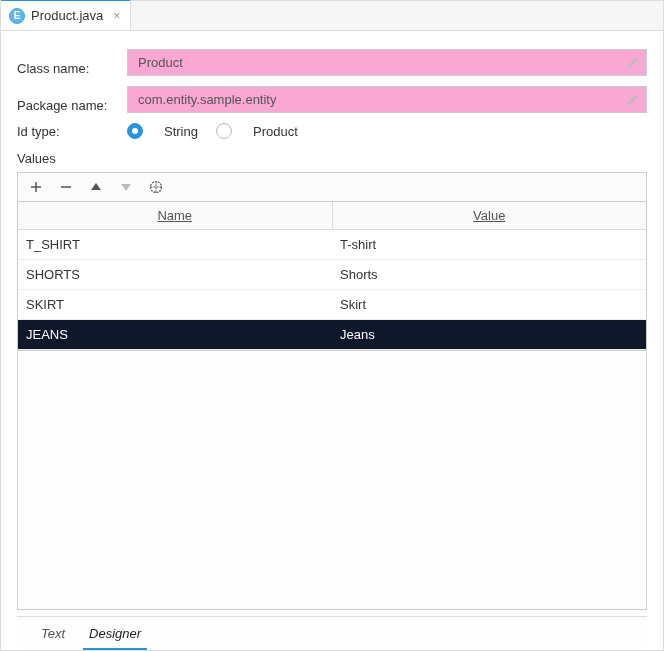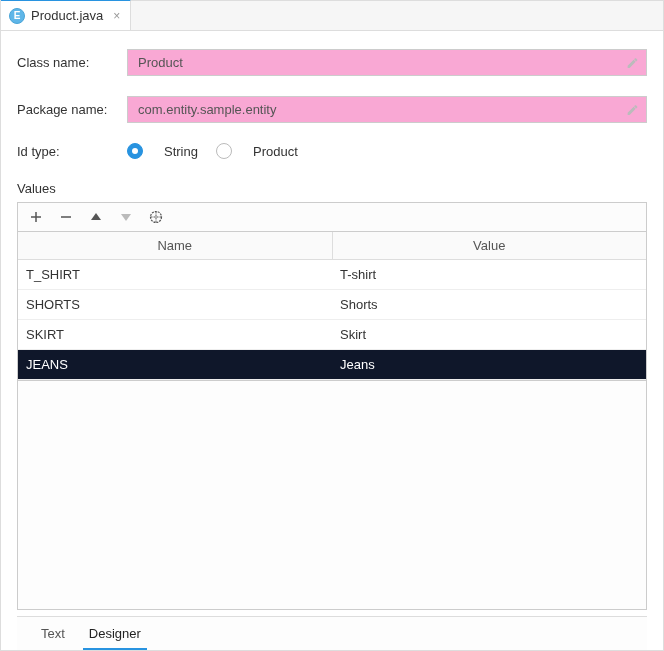--- a/index.html
+++ b/index.html
@@ -61,22 +61,22 @@
   .content {
     flex: 1;
     padding: 18px 16px 0 16px;
     display: flex;
     flex-direction: column;
     background: #fff;
     border-top: none;
   }
   .form-row {
     display: flex;
-    align-items: center;
-    margin-bottom: 20px;
+    align-items: flex-end;
+    margin-bottom: 10px;
   }
   .form-label {
     width: 110px;
     color: #333;
   }
   .text-input {
     flex: 1;
     border: 1px solid #ccc;
     background: #f9a8d4;
     padding: 5px 28px 5px 10px;
@@ -151,20 +151,21 @@
     display: flex;
     background: #fafafa;
     border-bottom: 1px solid #ddd;
   }
   .th {
     flex: 1;
     text-align: center;
     padding: 6px 8px;
     color: #555;
     border-right: 1px solid #ddd;
+    text-decoration: underline;
   }
   .th:last-child { border-right: none; }
   .tbody { }
   .tr {
     display: flex;
     border-bottom: 1px solid #eee;
   }
   .td {
     flex: 1;
     padding: 7px 8px;
@@ -188,20 +189,21 @@
     align-items: flex-end;
     border-top: 1px solid #ddd;
     background: #fdfdfd;
     margin-top: 6px;
   }
   .btab {
     padding: 8px 6px 7px 6px;
     color: #555;
     cursor: pointer;
     border-bottom: 2px solid transparent;
+    font-style: italic;
   }
   .btab.active {
     color: #222;
     border-bottom: 2px solid #2893e0;
   }
   svg { display: block; }
 </style>
 </head>
 <body>
 

